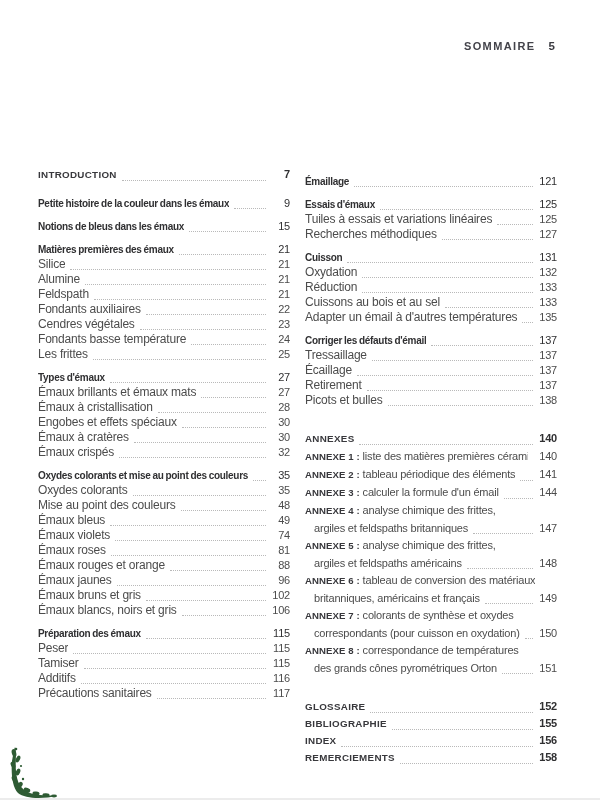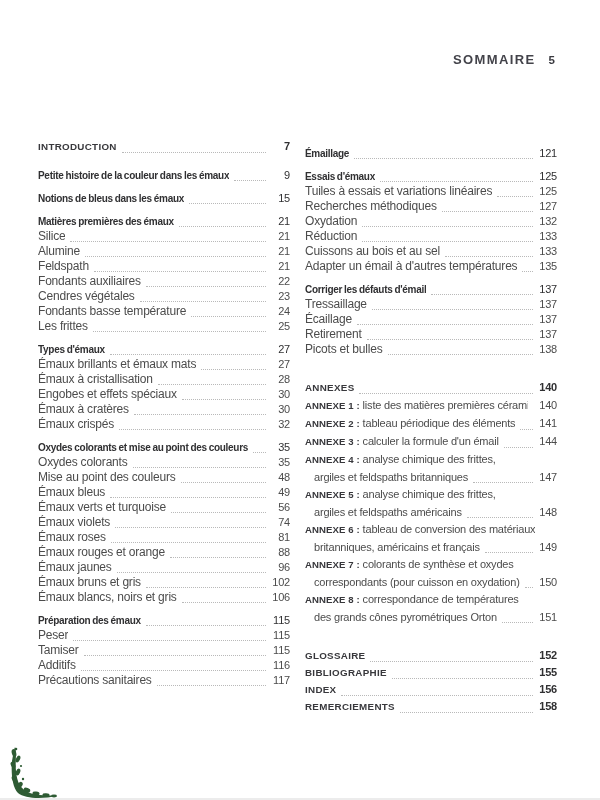--- a/index.html
+++ b/index.html
@@ -16,38 +16,37 @@
   
   .running-header {
     position: absolute;
     top: 40px;
     right: 45px;
     display: flex;
     align-items: baseline;
     gap: 13px;
   }
   .running-header .rh-title {
-    font-size: 13px;
+    font-size: 11px;
     font-weight: bold;
     letter-spacing: 1.4px;
     color: #43434a;
-    margin-top: 12px;
   }
   .running-header .rh-page {
     font-size: 11.5px;
     font-weight: bold;
     color: #3a3a40;
   }
 
   
   .toc {
     position: absolute;
     left: 38px;
     right: 43px;
-    top: 138px;
+    top: 166px;
     display: grid;
     grid-template-columns: 1fr 1fr;
     column-gap: 15px;
   }
   .toc-col { min-width: 0; }
 
   
   .row {
     display: flex;
     align-items: baseline;
@@ -225,25 +224,20 @@
           <span class="lbl"><span>Mise au point des couleurs</span></span>
           <span class="dots"></span>
           <span class="pg">48</span>
         </div>
         <div class="row e-item">
           <span class="lbl"><span>Émaux bleus</span></span>
           <span class="dots"></span>
           <span class="pg">49</span>
         </div>
         <div class="row e-item">
-          <span class="lbl"><span>Émaux verts et turquoise</span></span>
-          <span class="dots"></span>
-          <span class="pg">56</span>
-        </div>
-        <div class="row e-item">
           <span class="lbl"><span>Émaux violets</span></span>
           <span class="dots"></span>
           <span class="pg">74</span>
         </div>
         <div class="row e-item">
           <span class="lbl"><span>Émaux roses</span></span>
           <span class="dots"></span>
           <span class="pg">81</span>
         </div>
         <div class="row e-item">
@@ -305,20 +299,25 @@
         </div>
         <div class="row e-item">
           <span class="lbl"><span>Tuiles à essais et variations linéaires</span></span>
           <span class="dots"></span>
           <span class="pg">125</span>
         </div>
         <div class="row e-item">
           <span class="lbl"><span>Recherches méthodiques</span></span>
           <span class="dots"></span>
           <span class="pg">127</span>
+        </div>
+        <div class="row e-section">
+          <span class="lbl"><span>Cuisson</span></span>
+          <span class="dots"></span>
+          <span class="pg">131</span>
         </div>
         <div class="row e-item">
           <span class="lbl"><span>Oxydation</span></span>
           <span class="dots"></span>
           <span class="pg">132</span>
         </div>
         <div class="row e-item">
           <span class="lbl"><span>Réduction</span></span>
           <span class="dots"></span>
           <span class="pg">133</span>

